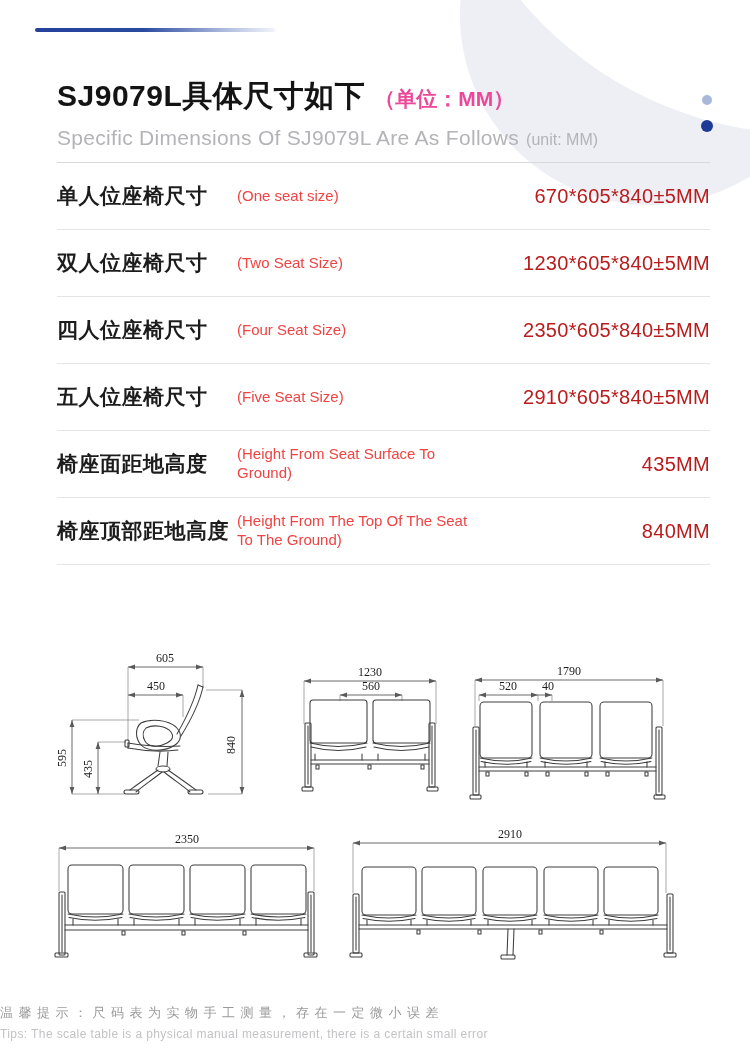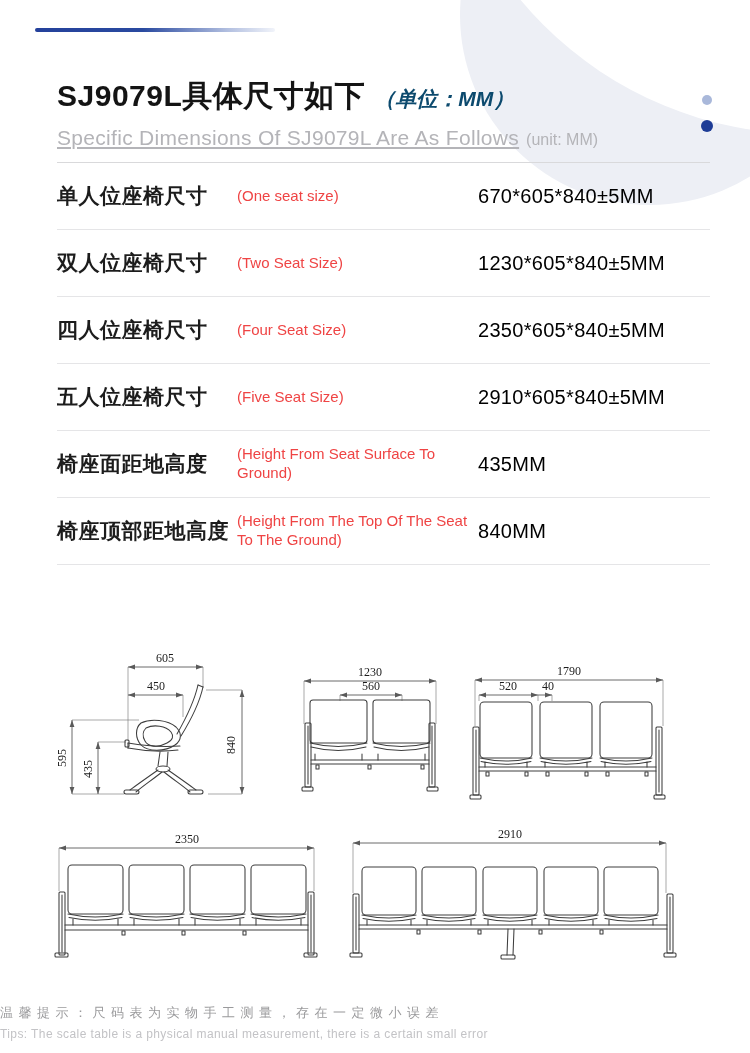--- a/index.html
+++ b/index.html
@@ -17,31 +17,31 @@
   .accent-line{position:absolute;left:35px;top:28px;width:240px;height:4px;border-radius:2px;
     background:linear-gradient(to right,#24419b 0%,#2a4aa0 45%,rgba(173,187,222,.95) 80%,rgba(215,222,240,.35) 100%);}
   
   .dot{position:absolute;border-radius:50%;}
   .dot-light{left:702px;top:95px;width:10px;height:10px;background:#a9b8da;}
   .dot-dark{left:701px;top:120px;width:12px;height:12px;background:#1e3c96;}
   
   .header{position:absolute;left:57px;top:76px;width:653px;}
   .title-line{display:flex;align-items:baseline;gap:9px;}
   .title-zh{font-size:30px;font-weight:bold;color:#141414;letter-spacing:.5px;}
-  .title-unit{font-size:21px;font-weight:bold;color:#0c4a6e;font-style:italic;}
+  .title-unit{font-size:21px;font-weight:bold;color:#ec4899;}
   .subtitle{margin-top:9px;display:flex;align-items:baseline;gap:7px;}
-  .subtitle-en{font-size:21px;color:#b4b4b8;letter-spacing:.3px;text-decoration:underline;}
+  .subtitle-en{font-size:21px;color:#b4b4b8;letter-spacing:.3px;}
   .subtitle-unit{font-size:16px;color:#b4b4b8;}
   .header-rule{margin-top:12px;border-bottom:1px solid #d9d9db;}
   
   .spec-table{position:absolute;left:57px;top:163px;width:653px;}
   .spec-row{display:flex;align-items:center;height:66px;border-bottom:1px solid #e5e5e7;}
   .col-zh{width:180px;font-size:21px;font-weight:bold;color:#1c1c1c;letter-spacing:.5px;}
   .col-en{width:241px;font-size:15px;color:#ef4444;line-height:1.25;padding-right:6px;box-sizing:border-box;}
-  .col-val{flex:1;font-size:20px;color:#000000;letter-spacing:.3px;}
+  .col-val{flex:1;font-size:20px;color:#b91c1c;letter-spacing:.3px;text-align:right;}
   
   svg.dwg{position:absolute;overflow:visible;}
   .dim line{stroke:#5a5a5a;stroke-width:.9;fill:none;}
   .dim line.ext{stroke:#707070;stroke-width:.6;}
   .dim text{font-family:"Liberation Serif","DejaVu Serif",serif;font-size:12px;fill:#1c1c1c;}
   .art path,.art rect,.art line,.art ellipse{stroke:#3e3e3e;stroke-width:1.05;fill:none;
     stroke-linecap:round;stroke-linejoin:round;}
   
   .footer{position:absolute;left:0;top:1004px;width:750px;}
   .tip-zh{font-size:13px;color:#9a9a9c;letter-spacing:5.5px;}

